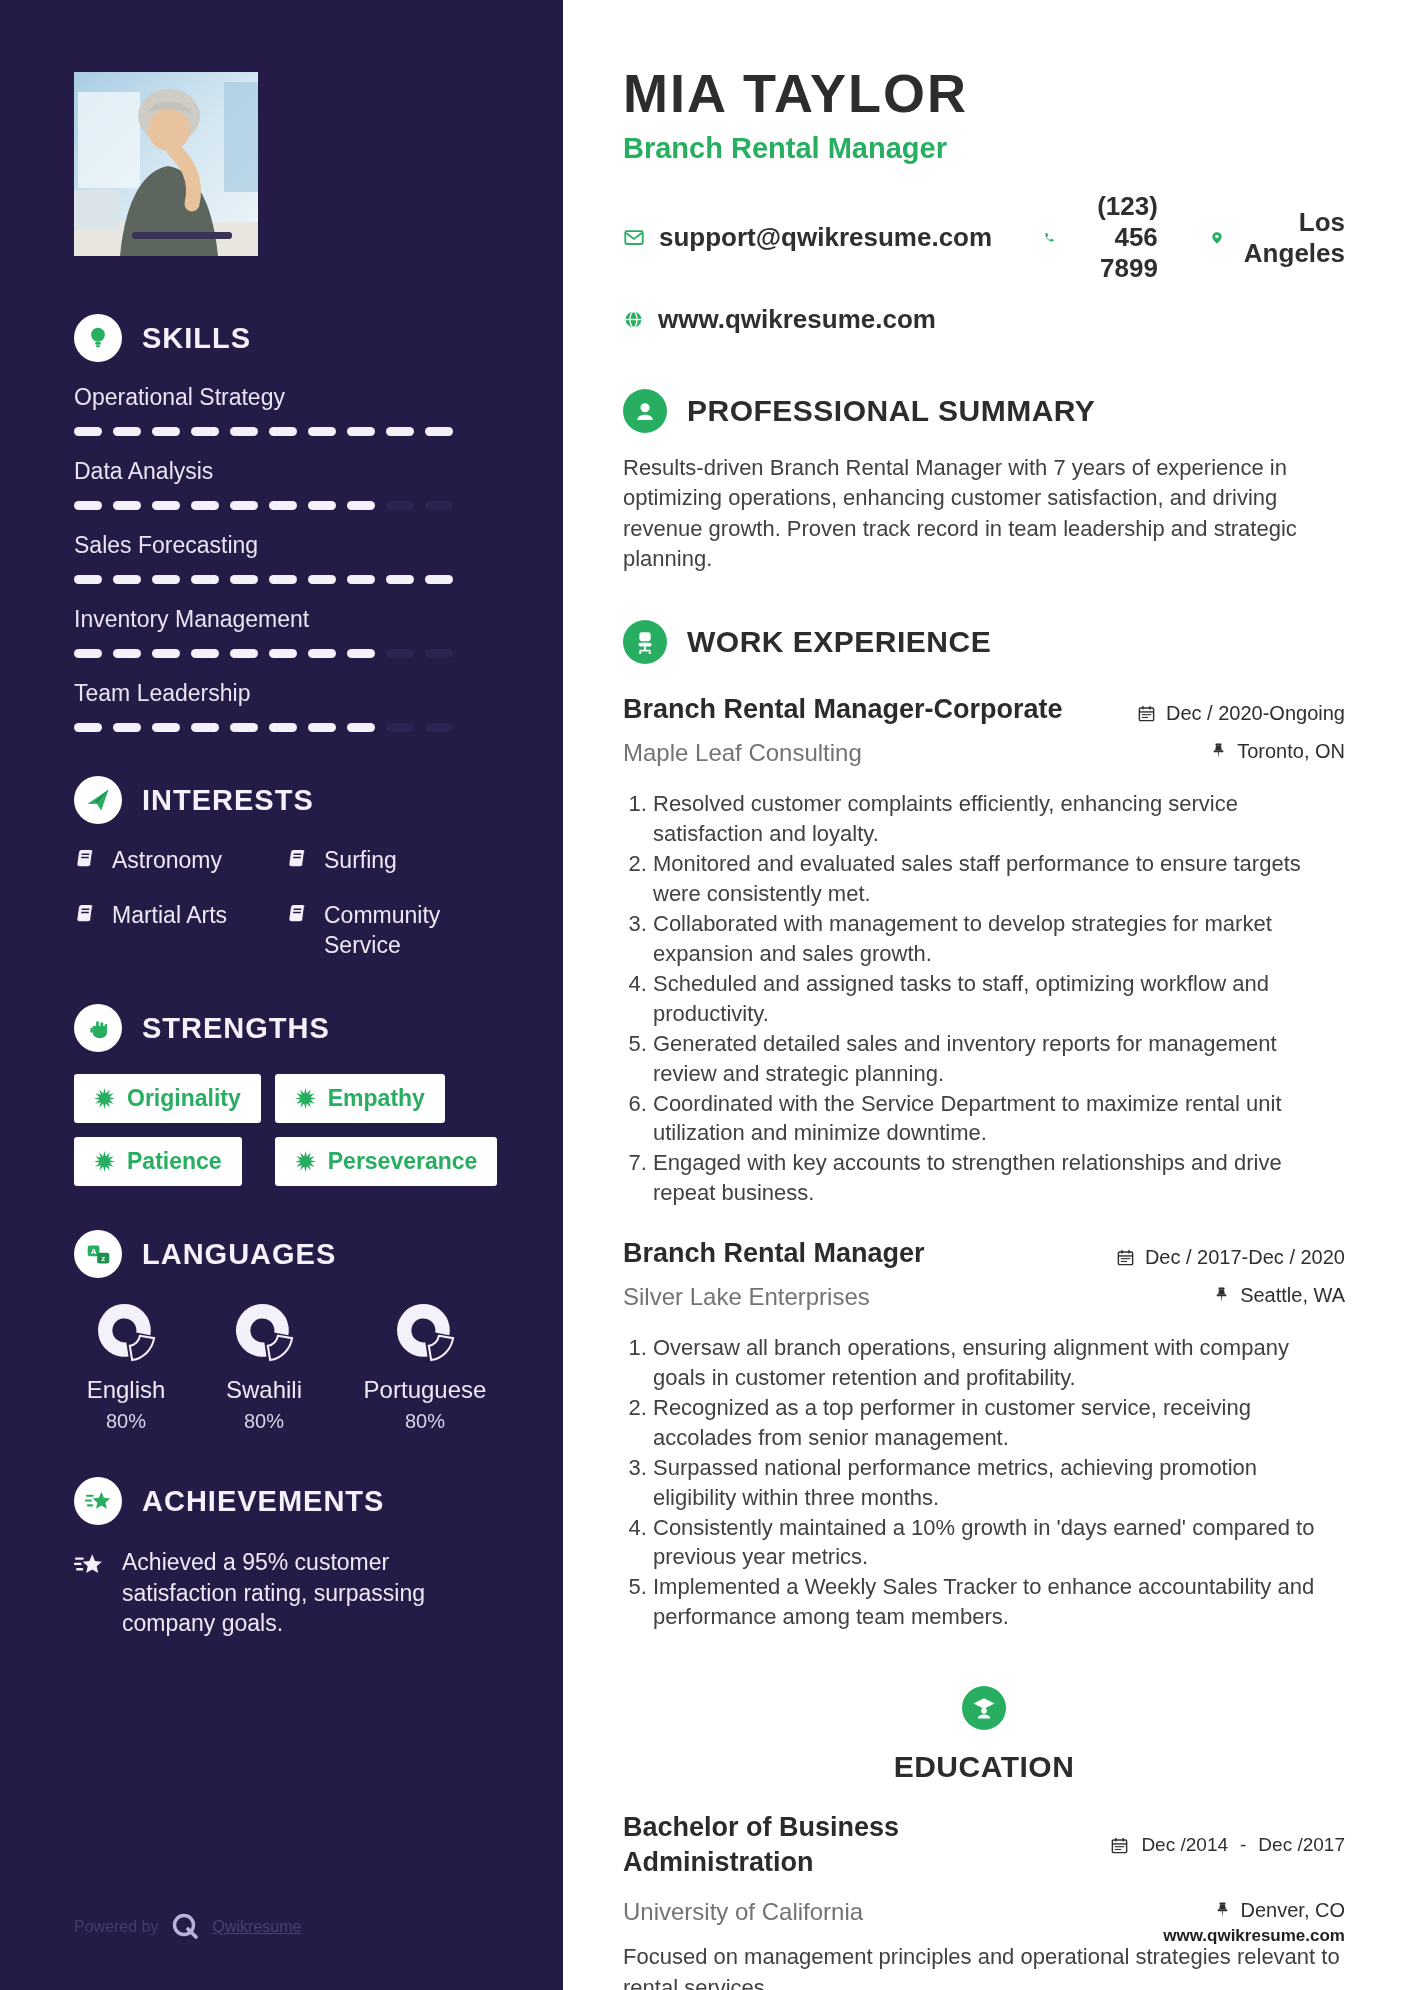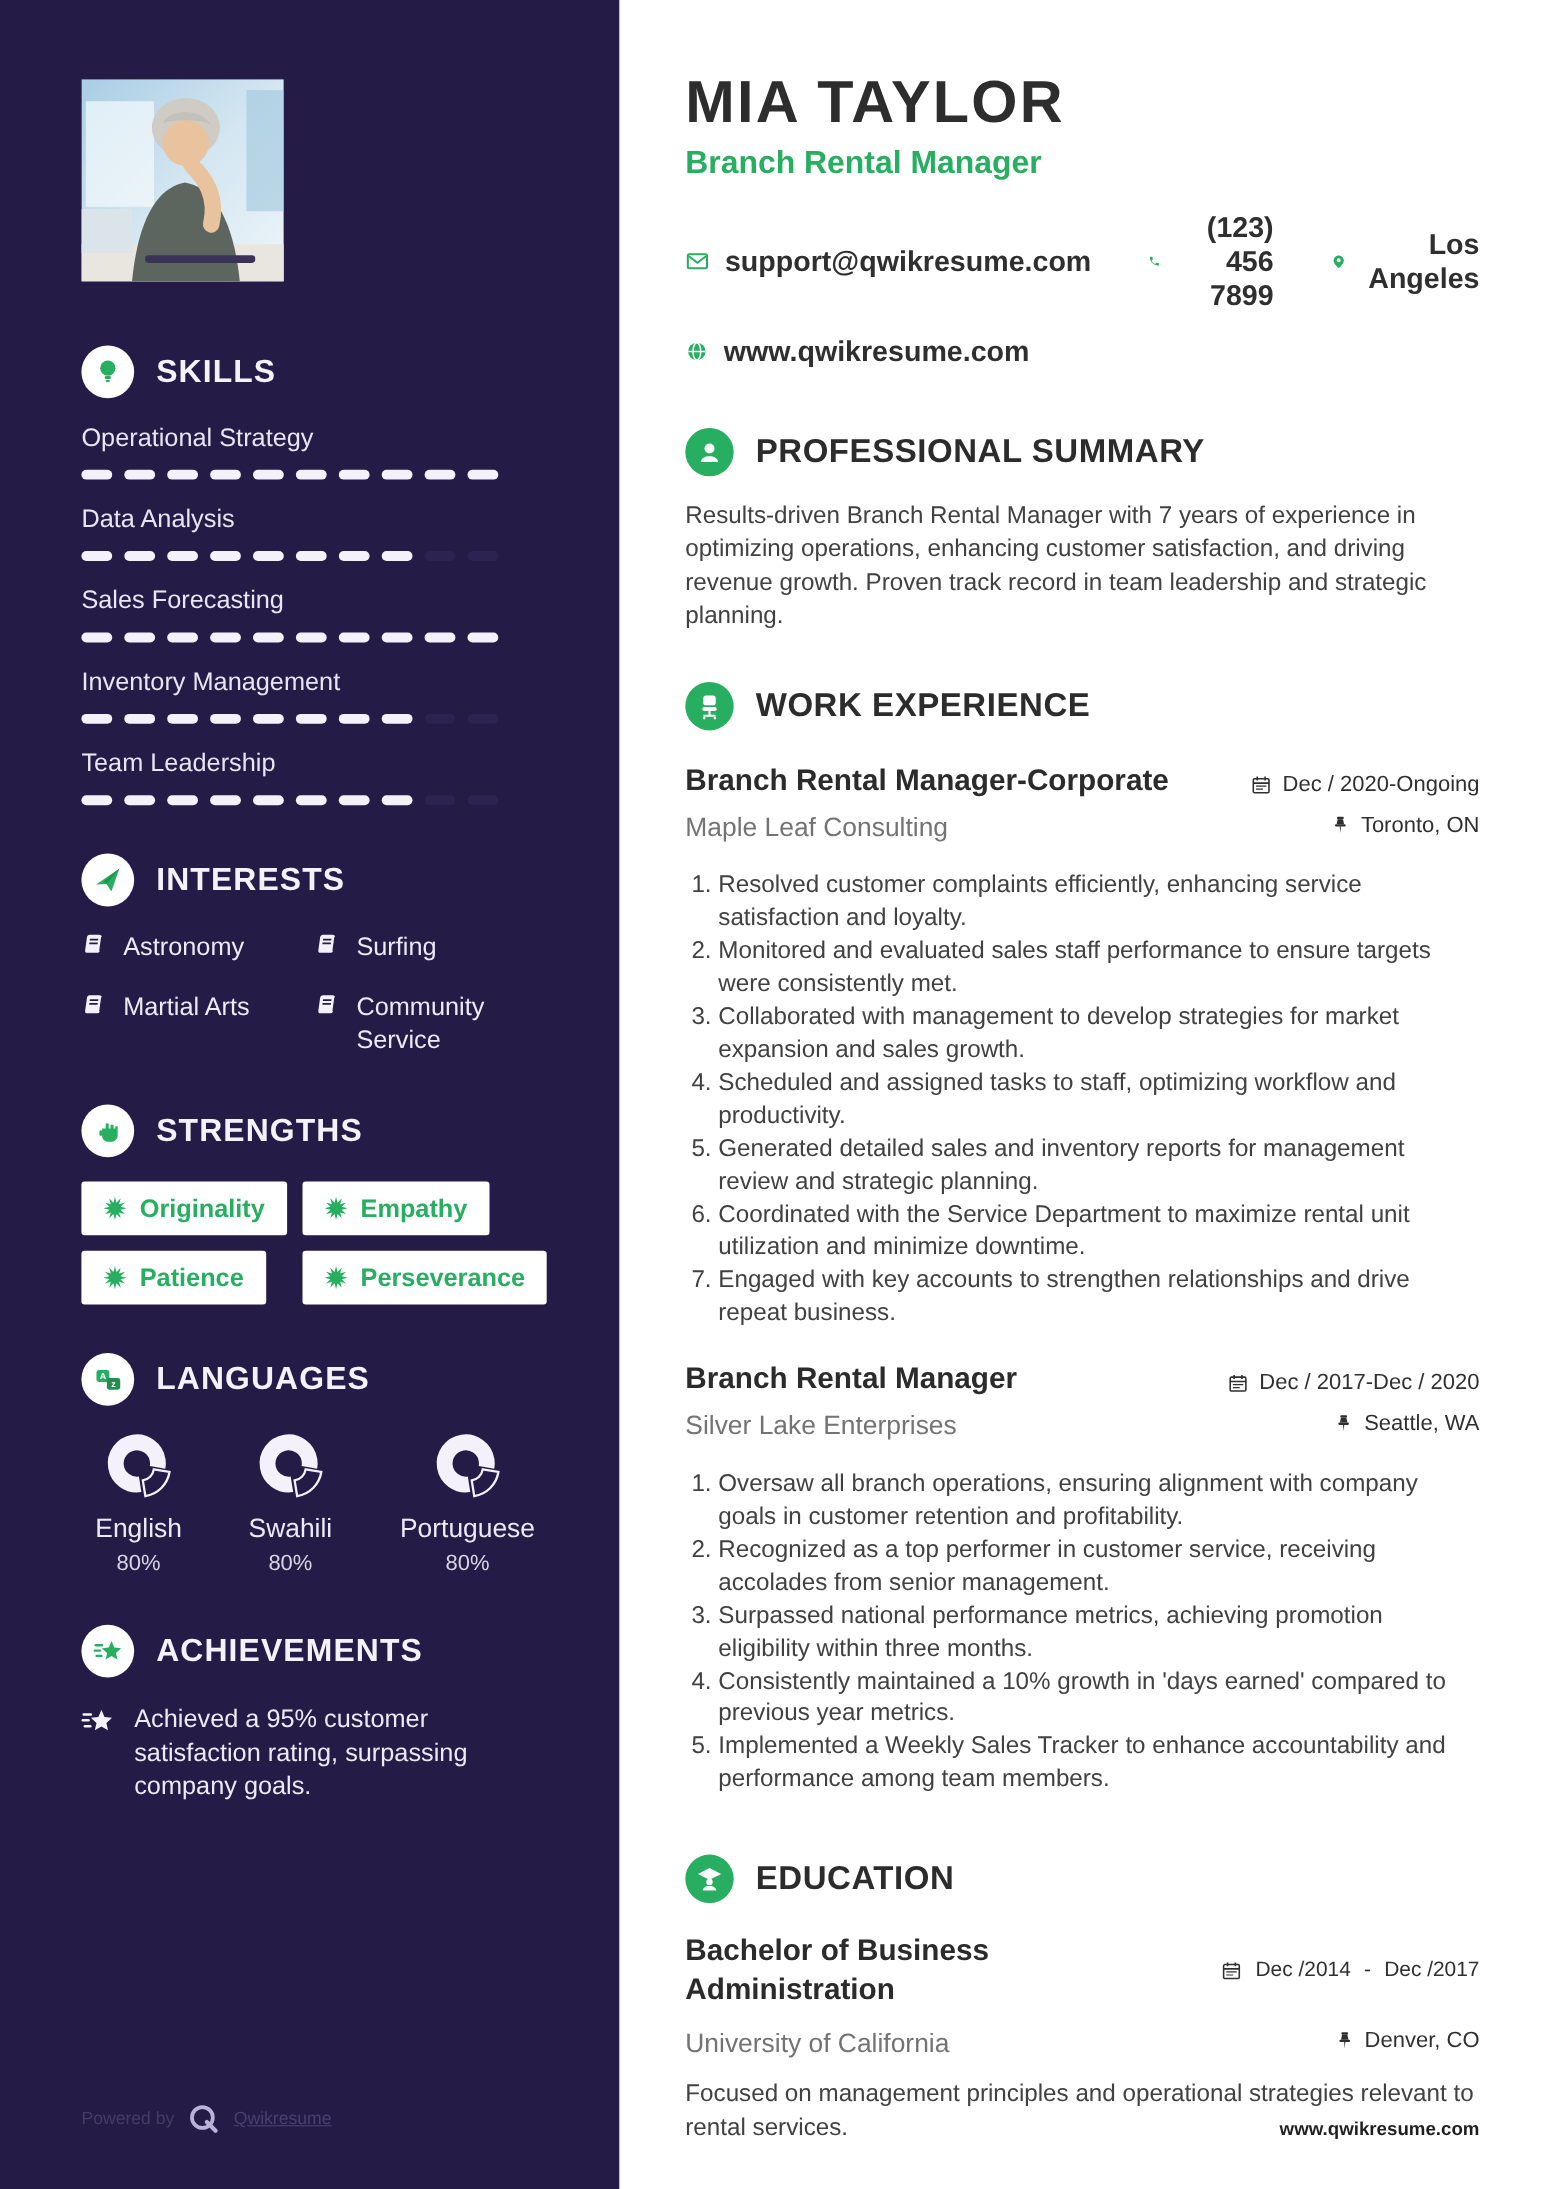--- a/index.html
+++ b/index.html
@@ -507,21 +507,21 @@
     <ol>
             <li>Oversaw all branch operations, ensuring alignment with company goals in customer retention and profitability.</li>
             <li>Recognized as a top performer in customer service, receiving accolades from senior management.</li>
             <li>Surpassed national performance metrics, achieving promotion eligibility within three months.</li>
             <li>Consistently maintained a 10% growth in 'days earned' compared to previous year metrics.</li>
             <li>Implemented a Weekly Sales Tracker to enhance accountability and performance among team members.</li>
           </ol>
   </div>
 </div>
 
-    <div class="main-head" style="">
+    <div class="main-head" style="flex-direction:column;">
       <span class="main-badge">
         <svg width="26" height="26" viewBox="0 0 32 32" fill="#ffffff">
           <polygon points="16,4 29,10.5 16,17 3,10.5"></polygon>
           <circle cx="16" cy="19.5" r="3.6"></circle>
           <path d="M8.5 29 c0 -6.5 15 -6.5 15 0 z"></path>
         </svg>
       </span>
       <h2 class="main-title">EDUCATION</h2>
     </div>
 

